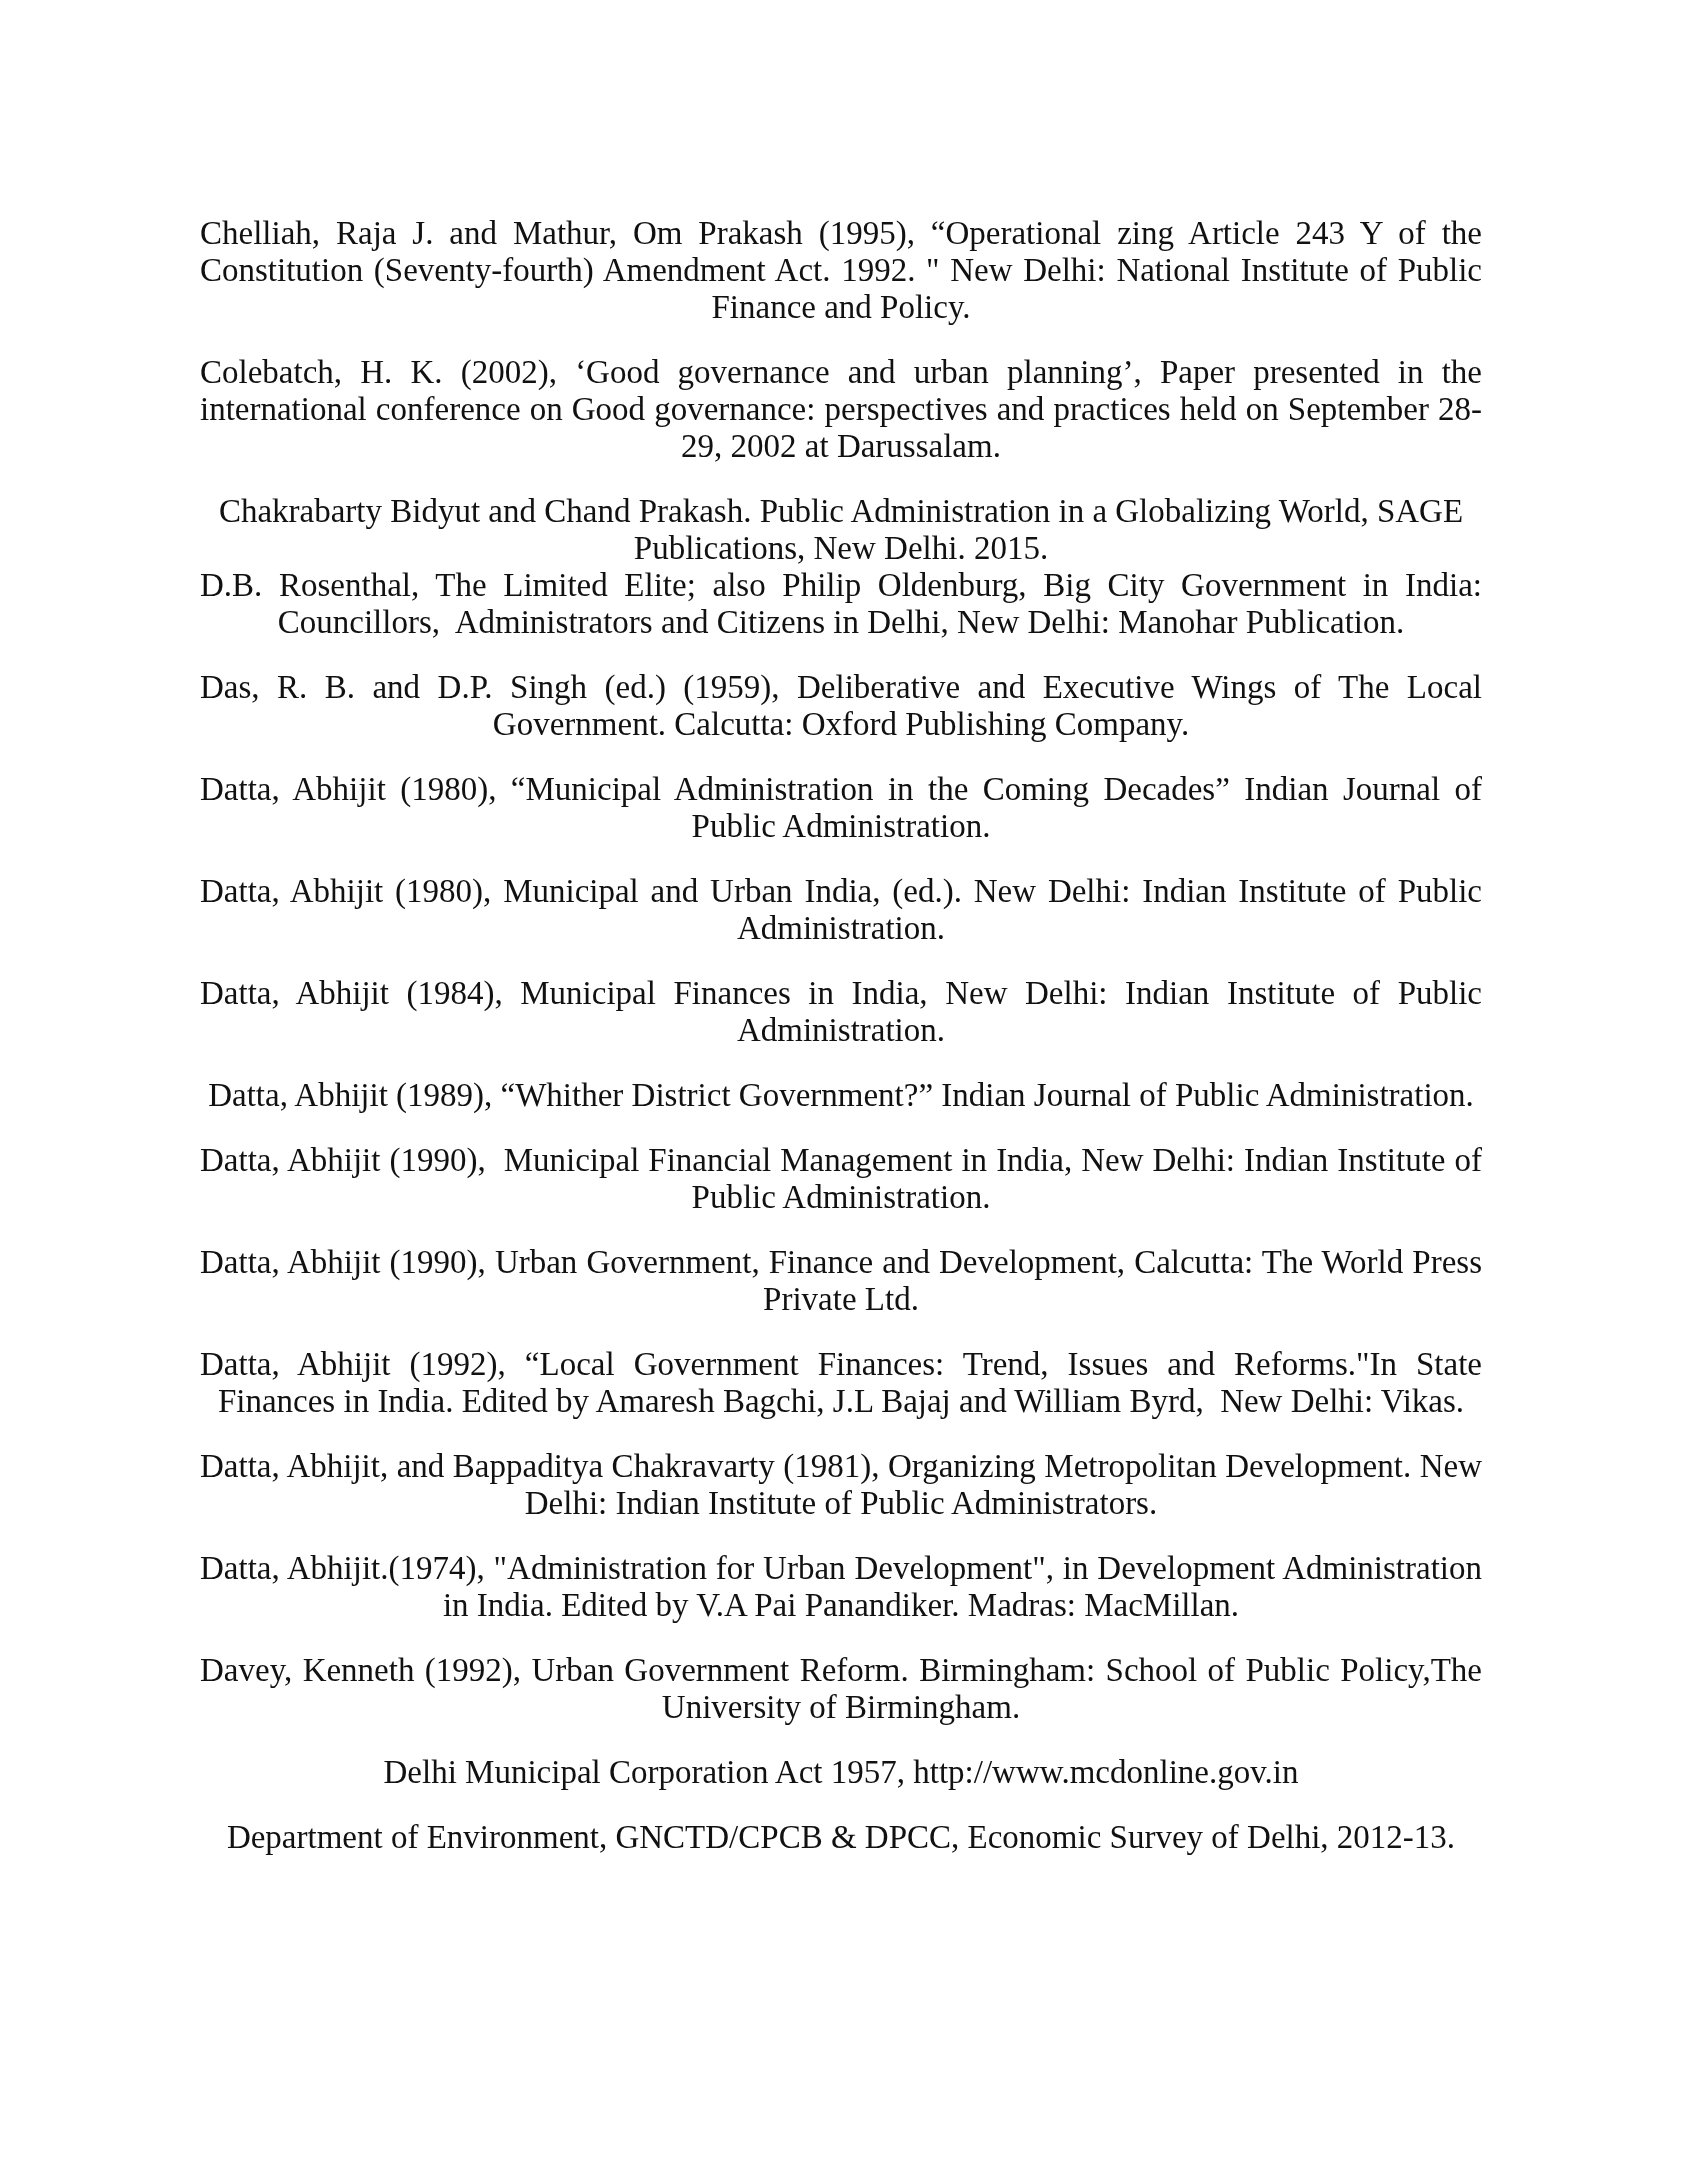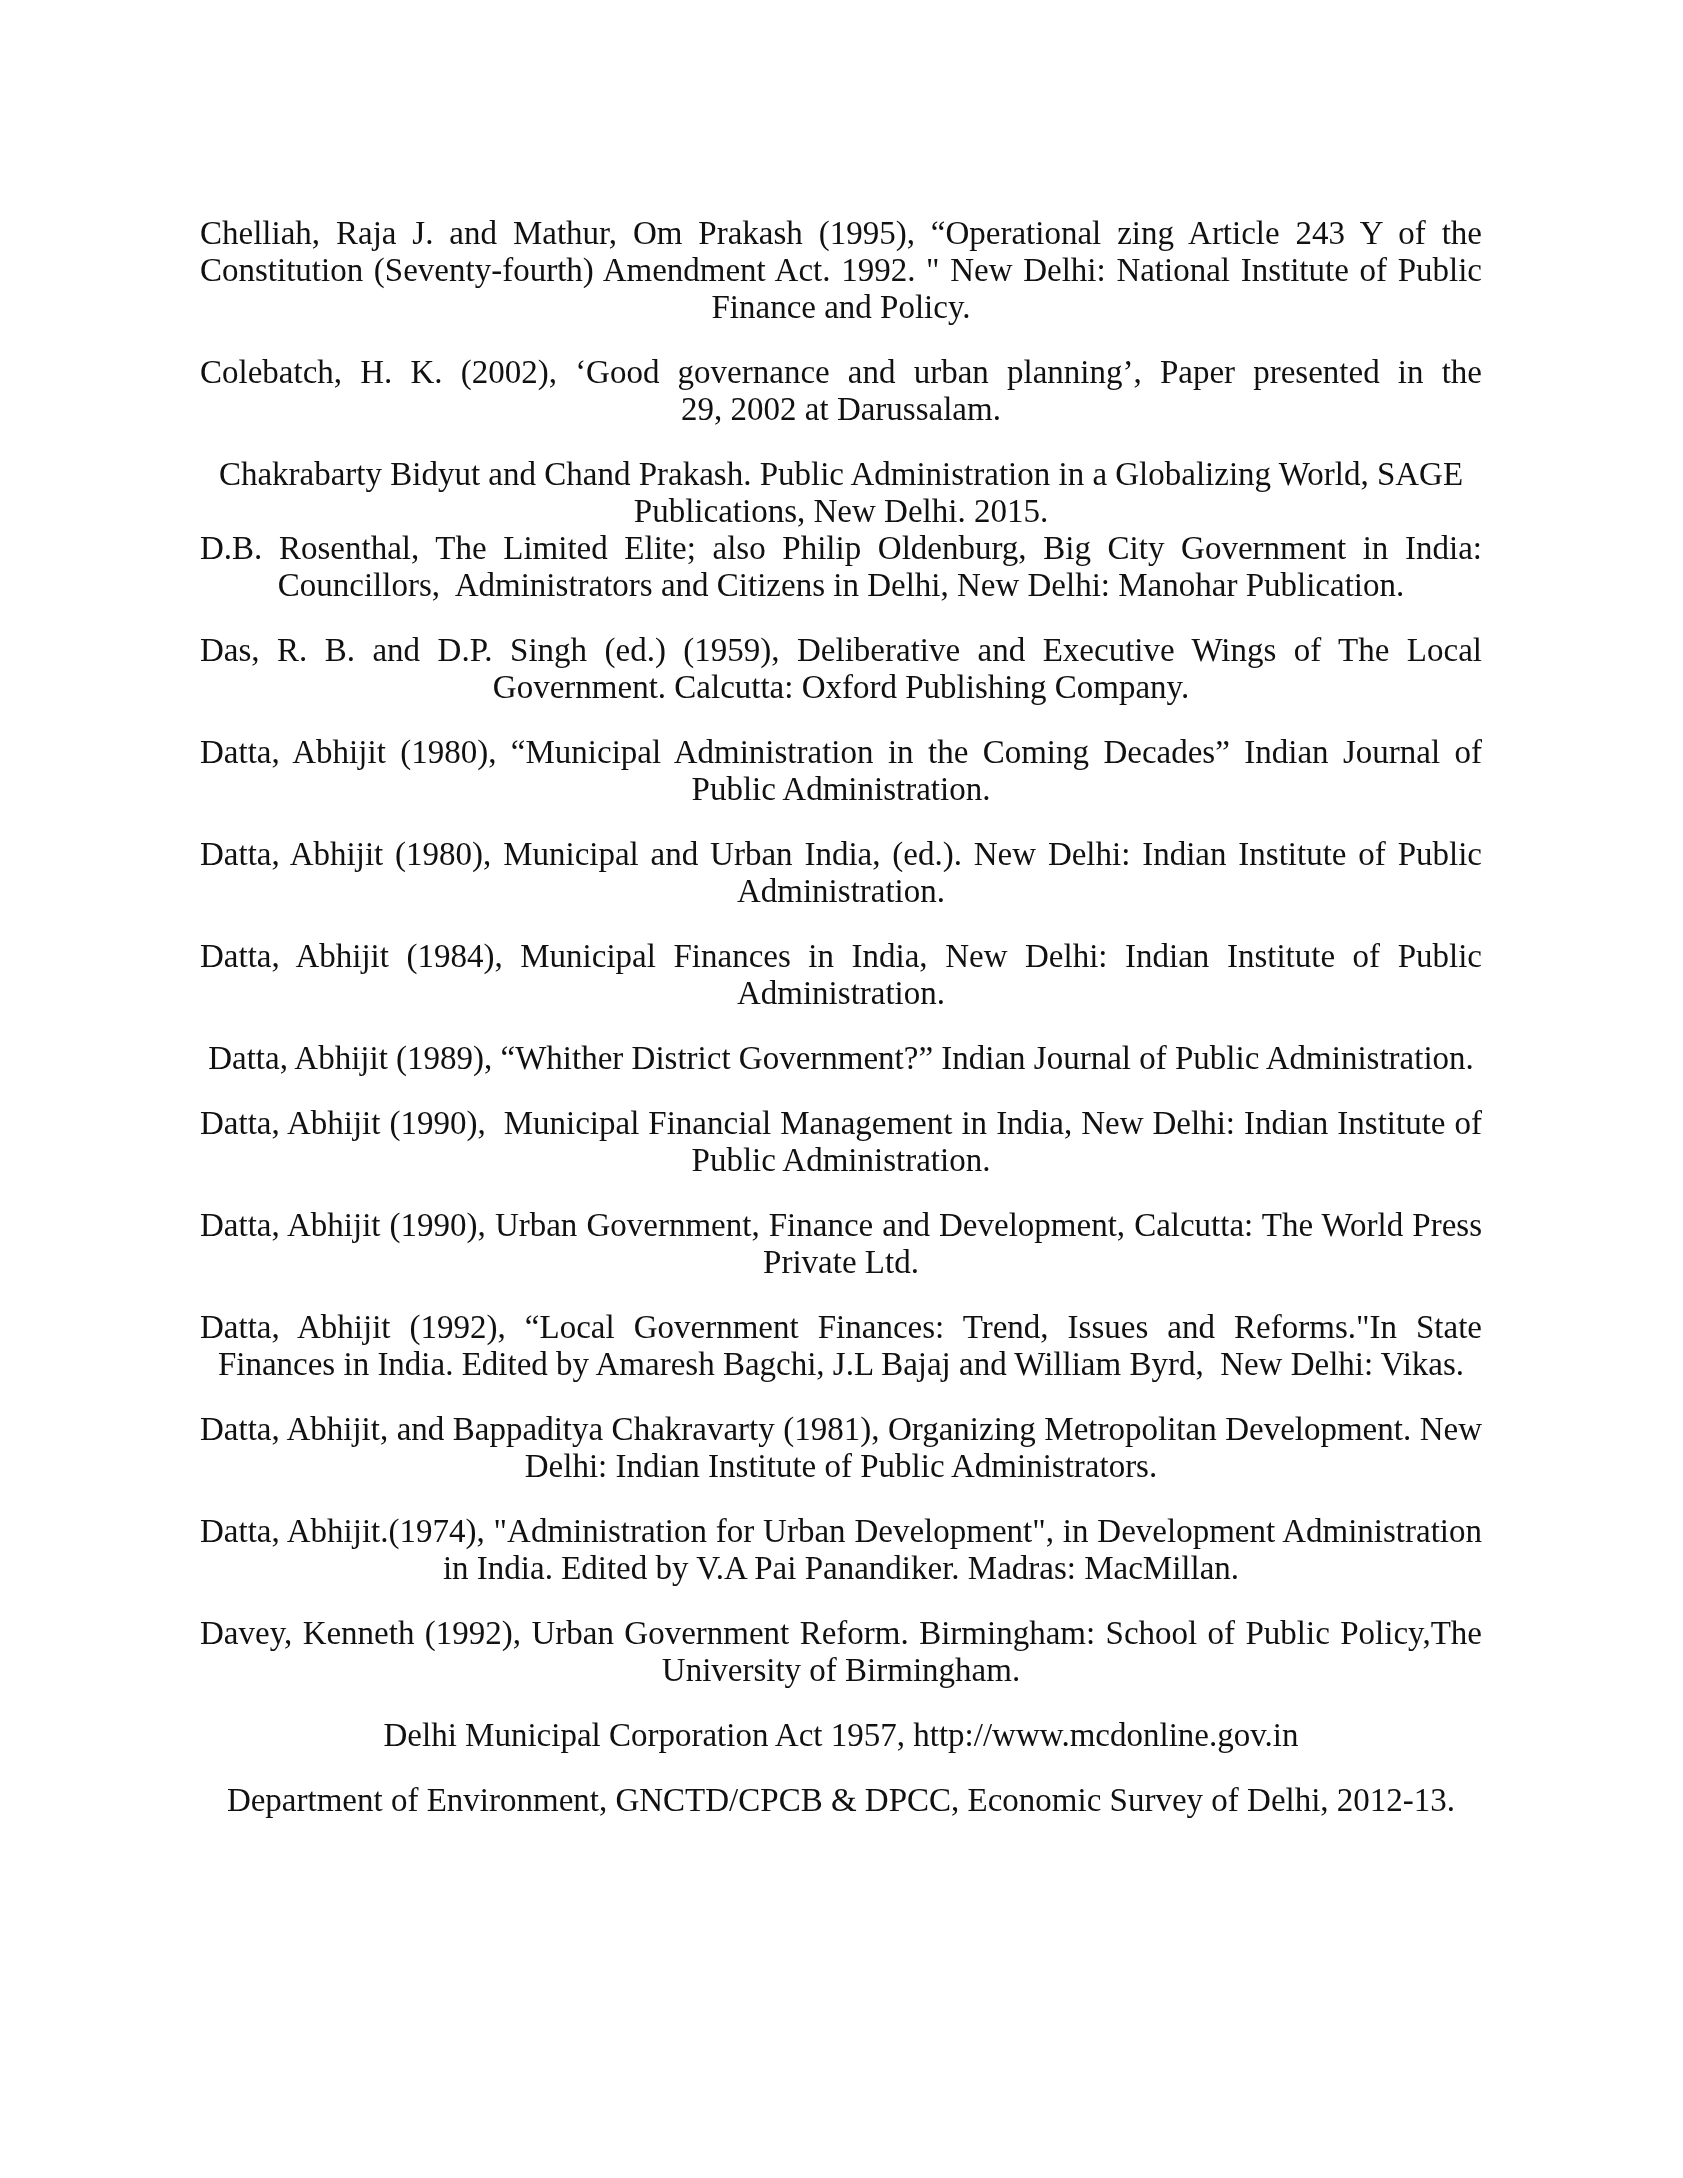--- a/index.html
+++ b/index.html
@@ -68,20 +68,21 @@
 
 <div class="page">
   <div class="refs" id="refs">
       <div class="entry">
         <span class="line justify">Chelliah, Raja J. and Mathur, Om Prakash (1995), “Operational zing Article 243 Y of the</span>
         <span class="line justify">Constitution (Seventy-fourth) Amendment Act. 1992. " New Delhi: National Institute of Public</span>
         <span class="line left">Finance and Policy.</span>
       </div>
       <div class="entry">
         <span class="line justify">Colebatch, H. K. (2002), ‘Good governance and urban planning’, Paper presented in the</span>
+        <span class="line justify">international conference on Good governance: perspectives and practices held on September 28-</span>
         <span class="line left">29, 2002 at Darussalam.</span>
       </div>
       <div class="entry tight">
         <span class="line left">Chakrabarty Bidyut and Chand Prakash. Public Administration in a Globalizing World, SAGE</span>
         <span class="line left">Publications, New Delhi. 2015.</span>
       </div>
       <div class="entry">
         <span class="line justify">D.B. Rosenthal, The Limited Elite; also Philip Oldenburg, Big City Government in India:</span>
         <span class="line left">Councillors,&nbsp; Administrators and Citizens in Delhi, New Delhi: Manohar Publication.</span>
       </div>

